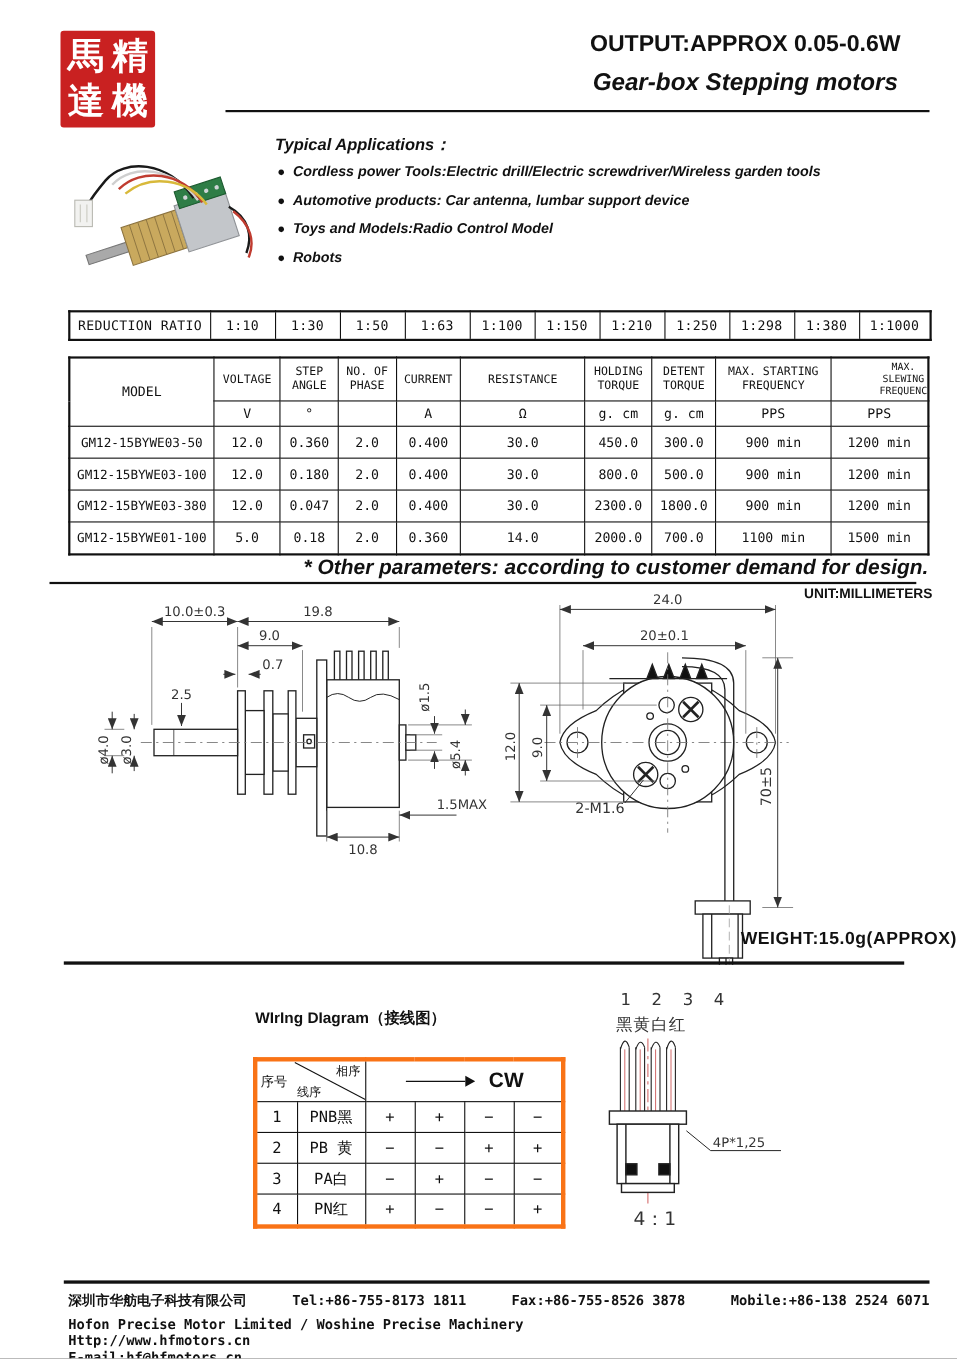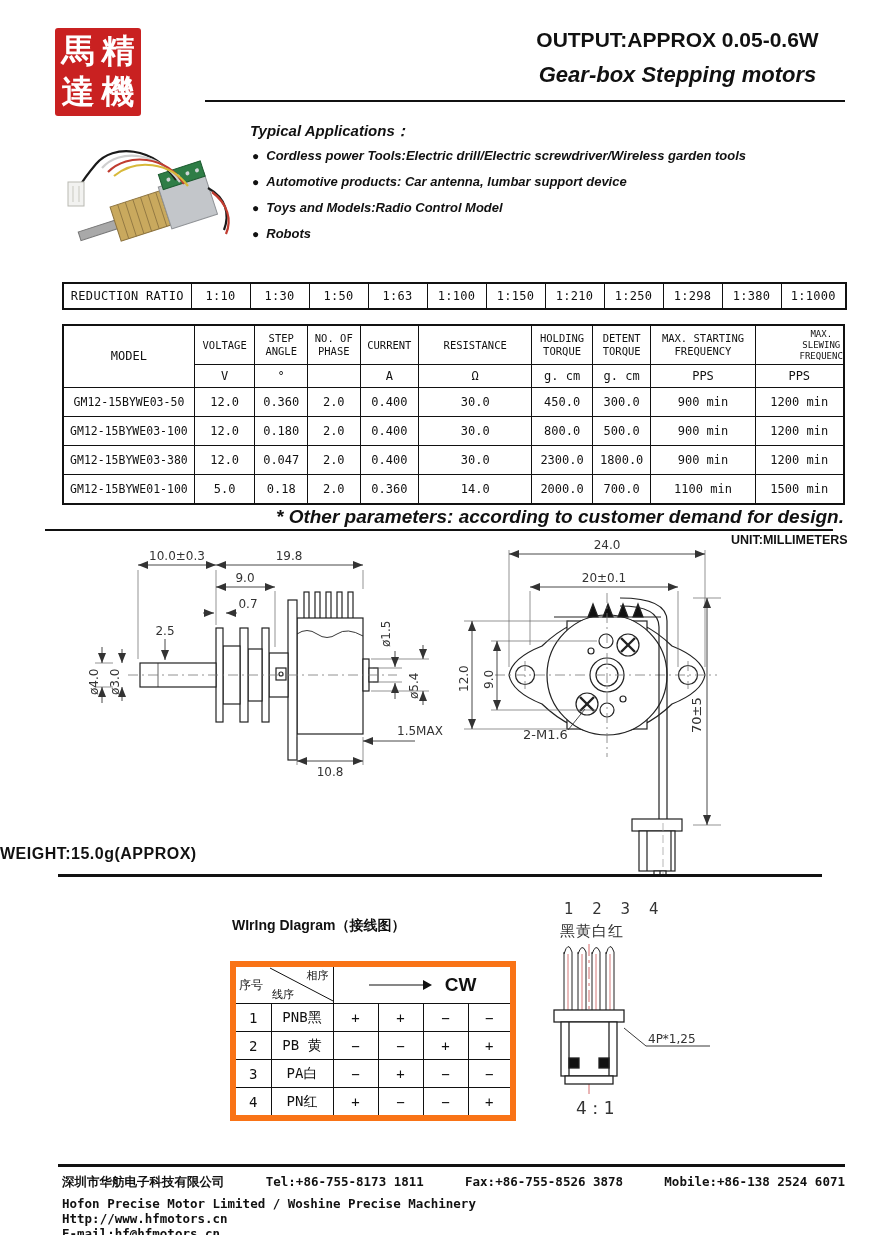--- a/index.html
+++ b/index.html
@@ -28,25 +28,25 @@
   .spectab{left:62px;top:324px;}
   .spectab table{width:783px;border:2px solid #111;}
   .spectab tr.h td{height:38px;font-size:10.5px;line-height:13px;}
   .spectab tr.h td.model{font-size:12px;margin-left:44px;}
   .spectab tr.h td.small{font-size:9px;line-height:11px;padding-left:44px;}
   .spectab tr.u td{height:22px;font-size:12px;}
   .spectab tr.d td{height:28px;font-size:12px;margin-left:20px;}
   .spectab tr.d td.mdl{font-size:11.5px;}
   .note{top:506px;right:26px;font-size:19px;font-weight:bold;font-style:italic;}
   .unitlbl{left:731px;top:533px;font-size:12.5px;font-weight:bold;white-space:nowrap;}
-  .weight{left:0;top:845px;width:870px;text-align:left;font-size:16px;font-weight:bold;letter-spacing:0.5px;}
+  .weight{left:0;top:845px;width:870px;text-align:right;font-size:16px;font-weight:bold;letter-spacing:0.5px;}
   
   .wtitle{left:232px;top:917px;font-size:14px;font-weight:bold;}
   .wiretab{left:230px;top:961px;}
-  .wiretab table{width:280px;border:6px solid #f97316;}
+  .wiretab table{width:280px;border:4px solid #f97316;}
   .wiretab td{font-size:13px;}
   .wiretab tr.wh td{height:36px;}
   .wiretab tr.wd td{height:27px;font-size:14px;}
   .diagcell{position:relative;}
   .diagcell .no{position:absolute;left:3px;top:10px;font-size:12px;font-family:"Liberation Sans",sans-serif;}
   .diagcell .ph{position:absolute;right:4px;top:1px;font-size:11px;font-family:Liberation Mono, monospace;}
   .diagcell .wi{position:absolute;left:36px;bottom:1px;font-size:11px;font-family:"Liberation Sans",sans-serif;}
   .cwcell b{font-size:19px;font-family:"Liberation Sans",sans-serif;vertical-align:middle;margin-left:4px;}
   
   .fline{left:62px;width:783px;display:flex;justify-content:space-between;

